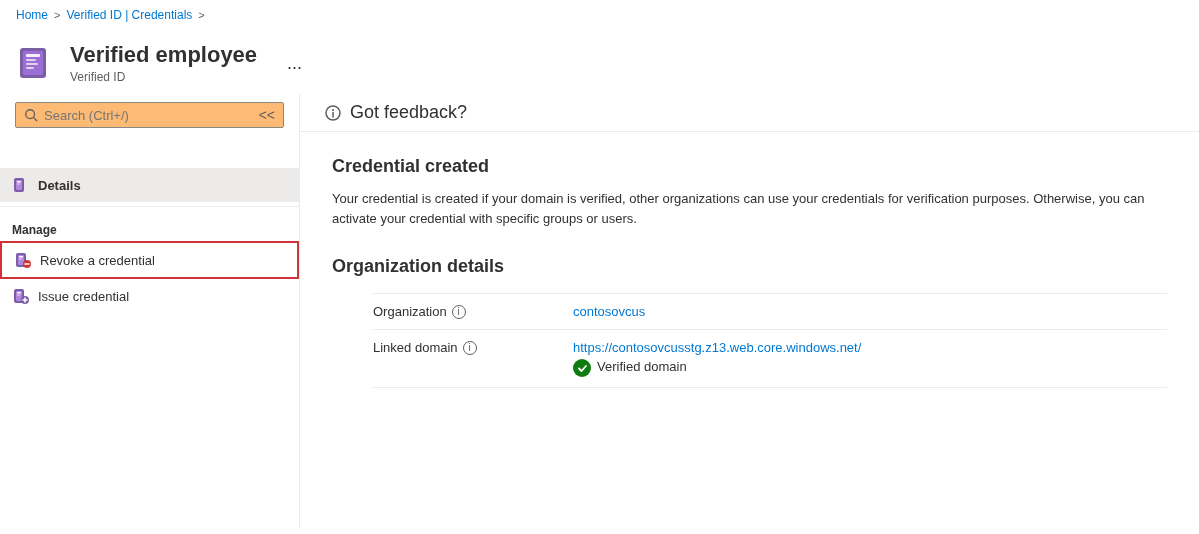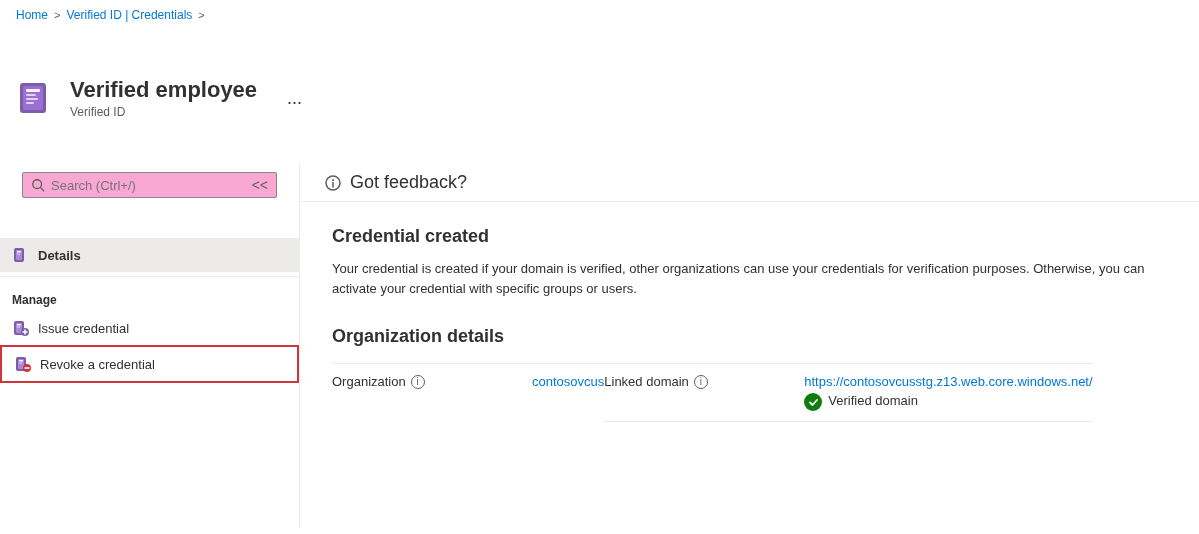--- a/index.html
+++ b/index.html
@@ -1,40 +1,40 @@
 <!DOCTYPE html>
 <html><head>
   <meta charset="utf-8">
   <style>
     * { box-sizing: border-box; margin: 0; padding: 0; }
     body { font-family: 'Segoe UI', Arial, sans-serif; font-size: 13px; color: #323130; background: #fff; }
 
     
-    .app-container { display: flex; flex-direction: column; height: 528px; width: 1199px; overflow: hidden; gap: 35px; }
+    .app-container { display: flex; flex-direction: column; height: 528px; width: 1199px; overflow: hidden; }
 
     
     .breadcrumb { display: flex; align-items: center; padding: 8px 16px; font-size: 12px; color: #605e5c; border-bottom: none; }
     .breadcrumb a { color: #0078d4; text-decoration: none; }
     .breadcrumb .sep { margin: 0 6px; color: #605e5c; font-size: 11px; }
 
     
     .page-header { display: flex; align-items: flex-start; padding: 12px 16px 10px 16px; gap: 14px; }
     .header-icon { width: 40px; height: 40px; flex-shrink: 0; display: flex; align-items: center; justify-content: center; }
     .header-icon svg { width: 36px; height: 36px; }
     .header-text { display: flex; flex-direction: column; }
     .header-title { font-size: 22px; font-weight: 600; color: #323130; line-height: 1.2; }
     .header-subtitle { font-size: 12px; color: #605e5c; margin-top: 2px; }
     .header-more { margin-left: 8px; font-size: 18px; color: #323130; cursor: pointer; align-self: center; padding: 4px 8px; }
 
     
     .main-layout { display: flex; flex: 1; overflow: hidden; }
 
     
     .sidebar { width: 300px; flex-shrink: 0; border-right: 1px solid #edebe9; display: flex; flex-direction: column; overflow-y: auto; }
-    .search-bar { display: flex; align-items: center; margin: 8px 22px; border: 1px solid #8a8886; border-radius: 2px; padding: 4px 8px; gap: 6px; background: #f9a8d4; }
+    .search-bar { display: flex; align-items: center; margin: 8px 15px; border: 1px solid #8a8886; border-radius: 2px; padding: 4px 8px; gap: 6px; background: #fdba74; }
     .search-bar input { border: none; outline: none; font-size: 13px; color: #323130; width: 100%; background: transparent; }
     .search-icon-svg { width: 14px; height: 14px; color: #605e5c; flex-shrink: 0; }
     .collapse-btn { margin-left: auto; cursor: pointer; color: #605e5c; font-size: 14px; }
 
     .nav-item { display: flex; align-items: center; padding: 8px 12px; cursor: pointer; gap: 8px; font-size: 13px; color: #323130; }
     .nav-item.active { background: #edebe9; font-weight: 600; margin-top: 32px; }
     .nav-item .nav-icon { width: 18px; height: 18px; flex-shrink: 0; }
 
     .section-label { font-size: 12px; font-weight: 600; color: #323130; padding: 12px 12px 4px 12px; text-transform: none; }
     .section-divider { border: none; border-top: 1px solid #edebe9; margin: 4px 0; }
@@ -49,21 +49,21 @@
     .feedback-bar { display: flex; align-items: center; padding: 8px 24px; border-bottom: 1px solid #edebe9; gap: 8px; font-size: 18px; color: #323130; }
     .feedback-icon { width: 18px; height: 18px; }
 
     
     .content-inner { padding: 24px 32px; }
 
     .section-title { font-size: 18px; font-weight: 700; color: #323130; margin-bottom: 12px; }
     .section-desc { font-size: 13px; color: #323130; line-height: 1.5; margin-bottom: 28px; max-width: 820px; }
 
     .org-section-title { font-size: 18px; font-weight: 600; color: #323130; margin-bottom: 16px; }
-    .org-table { display: flex; flex-direction: row; gap: 0; }
+    .org-table { display: flex; flex-direction: column; gap: 0; margin-left: 41px; }
     .org-row { display: flex; align-items: flex-start; padding: 10px 0; border-top: 1px solid #edebe9; gap: 20px; }
     .org-row:last-child { border-bottom: 1px solid #edebe9; }
     .org-label { width: 180px; flex-shrink: 0; font-size: 13px; color: #323130; display: flex; align-items: center; gap: 5px; }
     .org-value { flex: 1; font-size: 13px; }
     .org-value a { color: #0078d4; text-decoration: none; }
     .info-icon { display: inline-flex; align-items: center; justify-content: center; width: 14px; height: 14px; border-radius: 50%; border: 1px solid #605e5c; font-size: 10px; color: #605e5c; cursor: pointer; flex-shrink: 0; }
 
     .verified-badge { display: flex; align-items: flex-start; gap: 6px; margin-top: 4px; font-size: 13px; color: #323130; }
     .verified-check { width: 18px; height: 18px; border-radius: 50%; background: #107c10; display: flex; align-items: center; justify-content: center; flex-shrink: 0; }
     .verified-check svg { width: 11px; height: 11px; }
@@ -118,44 +118,44 @@
           <rect x="4" y="4" width="6" height="10" rx="1" fill="#b088d9"></rect>
           <rect x="5" y="5" width="4" height="1.5" rx="0.5" fill="white" opacity="0.9"></rect>
           <rect x="5" y="7.5" width="3" height="1" rx="0.5" fill="white" opacity="0.7"></rect>
         </svg>
         <span>Details</span>
       </div>
 
       <hr class="section-divider">
 
       <div class="section-label">Manage</div>
+
+      <div class="nav-item revoke-highlighted">
+        <svg class="nav-icon" viewBox="0 0 18 18" fill="none">
+          <rect x="2" y="2" width="10" height="14" rx="2" fill="#7b5ea7"></rect>
+          <rect x="4" y="4" width="6" height="10" rx="1" fill="#b088d9"></rect>
+          <rect x="5" y="5" width="4" height="1.5" rx="0.5" fill="white" opacity="0.9"></rect>
+          <rect x="5" y="7.5" width="3" height="1" rx="0.5" fill="white" opacity="0.7"></rect>
+          <circle cx="13" cy="13" r="4" fill="#d13438"></circle>
+          <line x1="11" y1="13" x2="15" y2="13" stroke="white" stroke-width="1.5" stroke-linecap="round"></line>
+        </svg>
+        <span>Revoke a credential</span>
+      </div>
 
       <div class="nav-item">
         <svg class="nav-icon" viewBox="0 0 18 18" fill="none">
           <rect x="2" y="2" width="10" height="14" rx="2" fill="#7b5ea7"></rect>
           <rect x="4" y="4" width="6" height="10" rx="1" fill="#b088d9"></rect>
           <rect x="5" y="5" width="4" height="1.5" rx="0.5" fill="white" opacity="0.9"></rect>
           <rect x="5" y="7.5" width="3" height="1" rx="0.5" fill="white" opacity="0.7"></rect>
           <circle cx="13" cy="13" r="4" fill="#7b5ea7"></circle>
           <line x1="13" y1="11" x2="13" y2="15" stroke="white" stroke-width="1.5" stroke-linecap="round"></line>
           <line x1="11" y1="13" x2="15" y2="13" stroke="white" stroke-width="1.5" stroke-linecap="round"></line>
         </svg>
         <span>Issue credential</span>
-      </div>
-
-      <div class="nav-item revoke-highlighted">
-        <svg class="nav-icon" viewBox="0 0 18 18" fill="none">
-          <rect x="2" y="2" width="10" height="14" rx="2" fill="#7b5ea7"></rect>
-          <rect x="4" y="4" width="6" height="10" rx="1" fill="#b088d9"></rect>
-          <rect x="5" y="5" width="4" height="1.5" rx="0.5" fill="white" opacity="0.9"></rect>
-          <rect x="5" y="7.5" width="3" height="1" rx="0.5" fill="white" opacity="0.7"></rect>
-          <circle cx="13" cy="13" r="4" fill="#d13438"></circle>
-          <line x1="11" y1="13" x2="15" y2="13" stroke="white" stroke-width="1.5" stroke-linecap="round"></line>
-        </svg>
-        <span>Revoke a credential</span>
       </div>
 
     </div>
 
     <div class="content">
 
       <div class="feedback-bar">
         <svg class="feedback-icon" viewBox="0 0 18 18" fill="none">
           <circle cx="9" cy="9" r="7" stroke="#605e5c" stroke-width="1.5"></circle>
           <circle cx="9" cy="6" r="1" fill="#605e5c"></circle>

